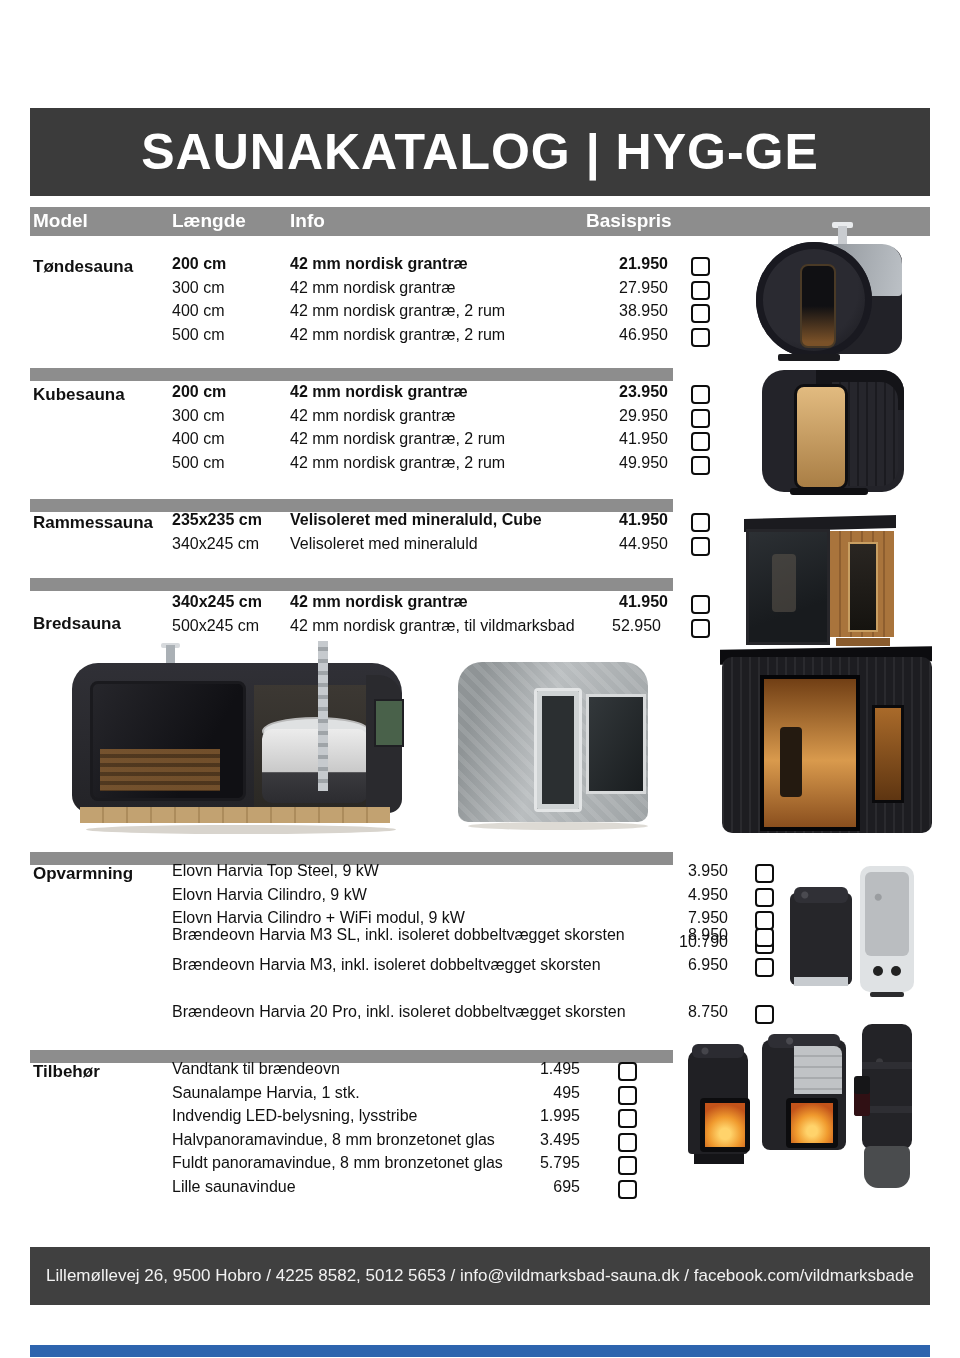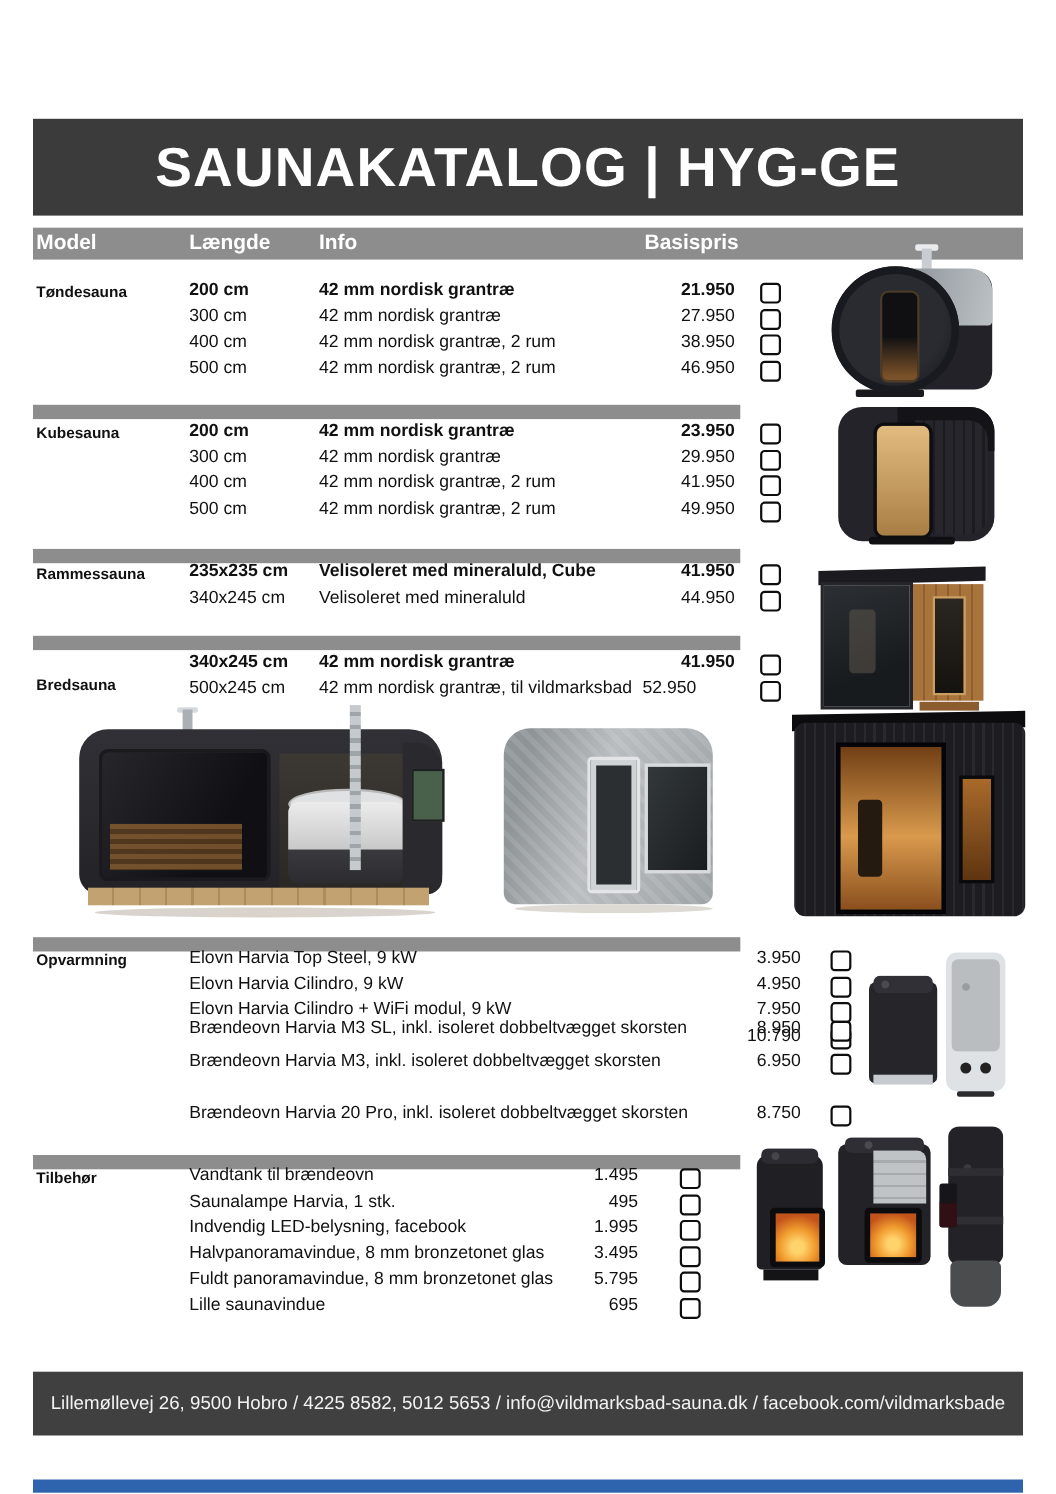--- a/index.html
+++ b/index.html
@@ -16,21 +16,21 @@
   .colhead .h{position:absolute;top:3px;color:#ffffff;font-weight:bold;font-size:19px;}
   .h0{left:3px;} .h1{left:142px;} .h2{left:260px;} .h3{left:556px;}
 
   
   .bar{position:absolute;left:30px;width:643px;height:13px;background:#8d8d8d;}
 
   
   .trow{position:absolute;left:0;width:960px;height:24px;}
   .cell{position:absolute;font-size:16px;white-space:nowrap;top:0;}
   .cell.b{font-weight:bold;}
-  .model{position:absolute;font-size:14px;font-weight:bold;white-space:nowrap;}
+  .model{position:absolute;font-size:17px;font-weight:bold;white-space:nowrap;}
   .price{text-align:right;}
   .cb{position:absolute;width:15px;height:15px;border:2.5px solid #0d0d0d;border-radius:4px;background:#fff;}
 
   
   .footer{position:absolute;left:30px;top:1247px;width:900px;height:58px;background:#404040;
           display:flex;align-items:center;justify-content:center;}
   .footer span{color:#f2f2f2;font-size:17px;white-space:nowrap;}
   .bluebar{position:absolute;left:30px;top:1345px;width:900px;height:12px;background:#2e64ae;}
 
   
@@ -247,21 +247,21 @@
       <div class="model" style="left: 33px; top: 595px; margin-top: 19px;">Bredsauna</div>
       <div class="trow" style="top: 593px;">
         <div class="cell b" style="left: 172px;">340x245 cm</div>
         <div class="cell b" style="left: 290px;">42 mm nordisk grantræ</div>
         <div class="cell price b" style="left: 540px; width: 128px;">41.950</div>
         <div class="cb" style="left: 691px; top: 2px;"></div>
       </div>
       <div class="trow" style="top: 616.5px;">
         <div class="cell" style="left: 172px;">500x245 cm</div>
         <div class="cell" style="left: 290px;">42 mm nordisk grantræ, til vildmarksbad</div>
-        <div class="cell price" style="left: 505px; width: 128px;">52.950</div>
+        <div class="cell price" style="left: 533px; width: 128px;">52.950</div>
         <div class="cb" style="left: 691px; top: 2px;"></div>
       </div>
       <div class="model" style="left: 33px; top: 864px;">Opvarmning</div>
       <div class="trow" style="top: 862px;">
         <div class="cell" style="left: 172px;">Elovn Harvia Top Steel, 9 kW</div>
         <div class="cell price" style="left: 630px; width: 98px;">3.950</div>
         <div class="cb" style="left: 755px; top: 2px;"></div>
       </div>
       <div class="trow" style="top: 885.5px;">
         <div class="cell" style="left: 172px;">Elovn Harvia Cilindro, 9 kW</div>
@@ -297,21 +297,21 @@
         <div class="cell" style="left: 172px;">Vandtank til brændeovn</div>
         <div class="cell price" style="left: 482px; width: 98px;">1.495</div>
         <div class="cb" style="left: 618px; top: 2px;"></div>
       </div>
       <div class="trow" style="top: 1083.5px;">
         <div class="cell" style="left: 172px;">Saunalampe Harvia, 1 stk.</div>
         <div class="cell price" style="left: 482px; width: 98px;">495</div>
         <div class="cb" style="left: 618px; top: 2px;"></div>
       </div>
       <div class="trow" style="top: 1107px;">
-        <div class="cell" style="left: 172px;">Indvendig LED-belysning, facebook</div>
+        <div class="cell" style="left: 172px;">Indvendig LED-belysning, lysstribe</div>
         <div class="cell price" style="left: 482px; width: 98px;">1.995</div>
         <div class="cb" style="left: 618px; top: 2px;"></div>
       </div>
       <div class="trow" style="top: 1130.5px;">
         <div class="cell" style="left: 172px;">Halvpanoramavindue, 8 mm bronzetonet glas</div>
         <div class="cell price" style="left: 482px; width: 98px;">3.495</div>
         <div class="cb" style="left: 618px; top: 2px;"></div>
       </div>
       <div class="trow" style="top: 1154px;">
         <div class="cell" style="left: 172px;">Fuldt panoramavindue, 8 mm bronzetonet glas</div>

